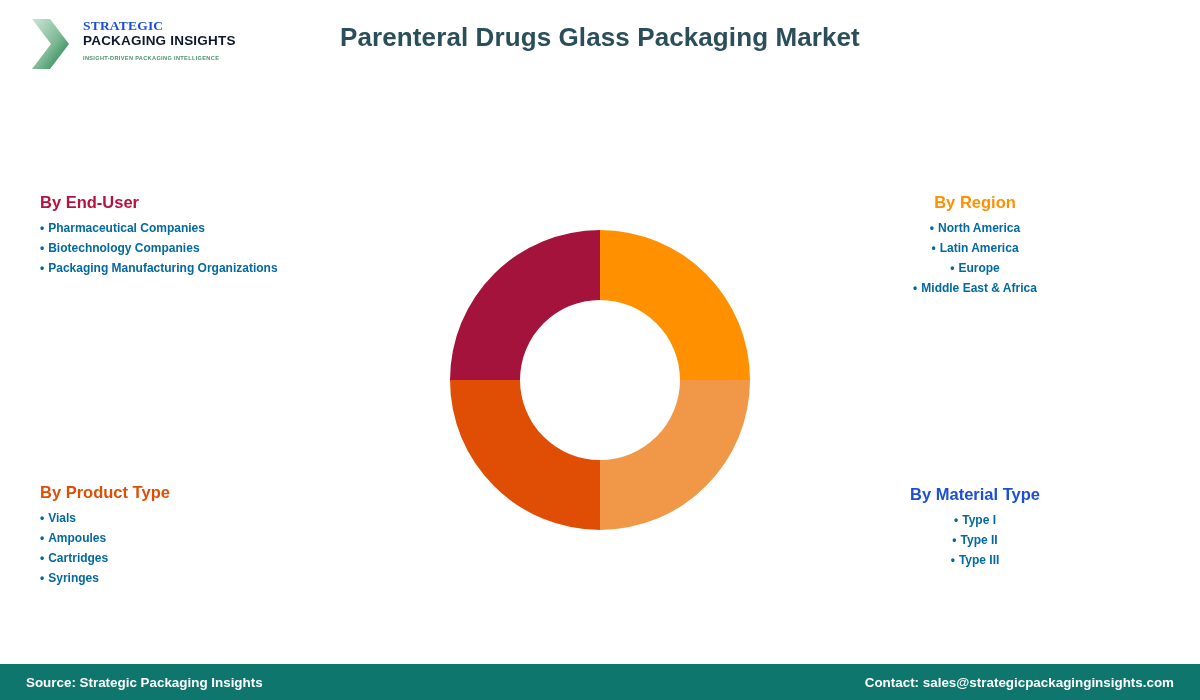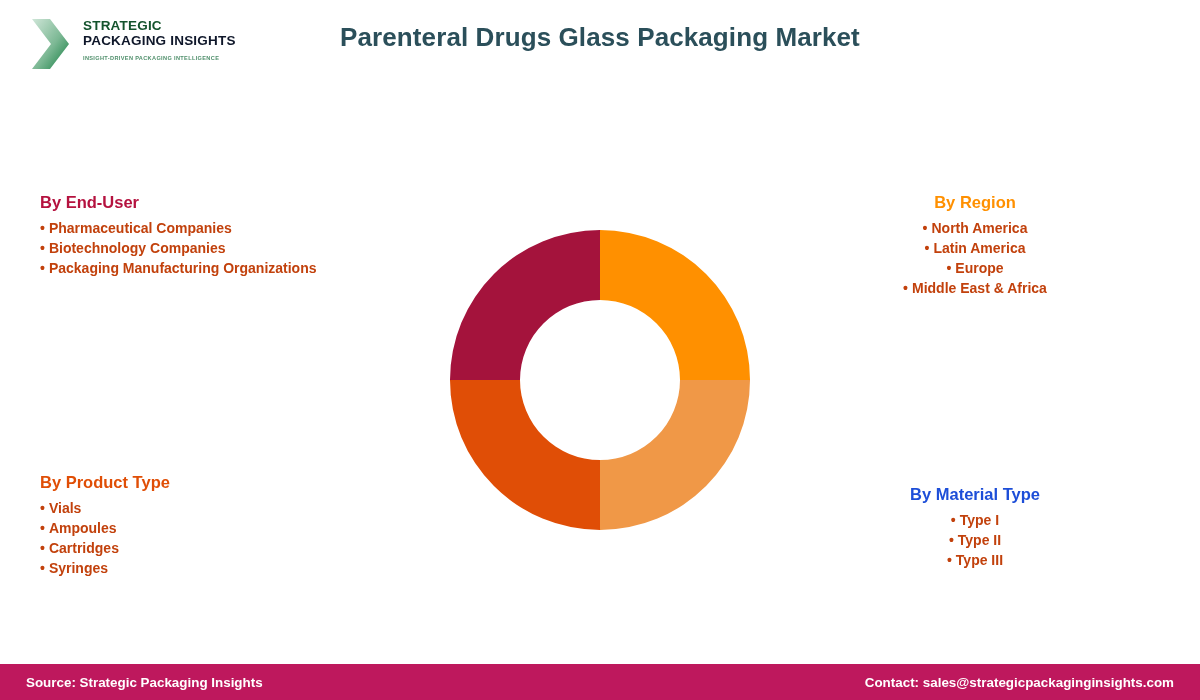--- a/index.html
+++ b/index.html
@@ -91,34 +91,34 @@
     font-weight: bold;
     margin: 0 0 6px 0;
     line-height: 20px;
   }
   .seg-list {
     list-style: none;
     margin: 0;
     padding: 0;
   }
   .seg-list li {
-    font-size: 14px;
-    font-weight: bold;
-    color: #c2410c;
+    font-size: 12px;
+    font-weight: bold;
+    color: #0369a1;
     line-height: 20px;
     white-space: nowrap;
   }
   .seg-list li .bullet { padding-right: 4px; }
 
   .align-right { }
   .align-left  { text-align: center; }
 
   #group-end-user   { left: 40px;  top: 192px; width: 410px; }
   #group-region     { left: 775px; top: 192px; width: 400px; }
-  #group-product    { left: 40px;  top: 472px; width: 390px; }
+  #group-product    { left: 40px;  top: 482px; width: 390px; }
   #group-material   { left: 775px; top: 484px; width: 400px; }
 
   
   #footer-bar {
     position: absolute;
     left: 0;
     bottom: 0;
     width: 1200px;
     height: 36px;
     background: #236A57;
@@ -146,21 +146,21 @@
           <stop offset="0%" stop-color="#d7ead e"></stop>
           <stop offset="0%" stop-color="#cfe6d8"></stop>
           <stop offset="55%" stop-color="#7cb894"></stop>
           <stop offset="100%" stop-color="#0F7A3D"></stop>
         </linearGradient>
       </defs>
       <path d="M4 3 L22 3 L41 28 L22 53 L4 53 L23 28 Z" fill="url(#chevGrad)"></path>
     </svg>
   </div>
   <div id="logo-text">
-    <div class="logo-line" style="color: #14532d;">STRATEGIC</div>
+    <div class="logo-line" style="color: #1d4ed8; font-family: Liberation Serif, serif;">STRATEGIC</div>
     <div class="logo-line" style="color: #0f172a;">PACKAGING INSIGHTS</div>
     <div id="logo-tagline">INSIGHT-DRIVEN PACKAGING INTELLIGENCE</div>
   </div>
   <div id="logo-underline"></div>
 </div>
 
 <div id="page-title" style="color: rgb(43, 79, 90); text-align: center;">Parenteral Drugs Glass Packaging Market</div>
 
 <div id="donut-wrap">
   <svg id="donut-svg" width="300" height="300" viewBox="0 0 300 300" xmlns="http://www.w3.org/2000/svg">
@@ -206,16 +206,16 @@
 
 <div class="seg-group align-left" id="group-material">
   <div class="seg-title" style="color: #1d4ed8;">By Material Type</div>
   <ul class="seg-list">
     <li><span class="bullet">•</span><span>Type I</span></li>
     <li><span class="bullet">•</span><span>Type II</span></li>
     <li><span class="bullet">•</span><span>Type III</span></li>
   </ul>
 </div>
 
-<div id="footer-bar" style="background: #be185d;">
+<div id="footer-bar" style="background: #0f766e;">
   <div class="footer-text">Source: Strategic Packaging Insights</div>
   <div class="footer-text">Contact: sales@strategicpackaginginsights.com</div>
 </div>
 
 </body></html>

